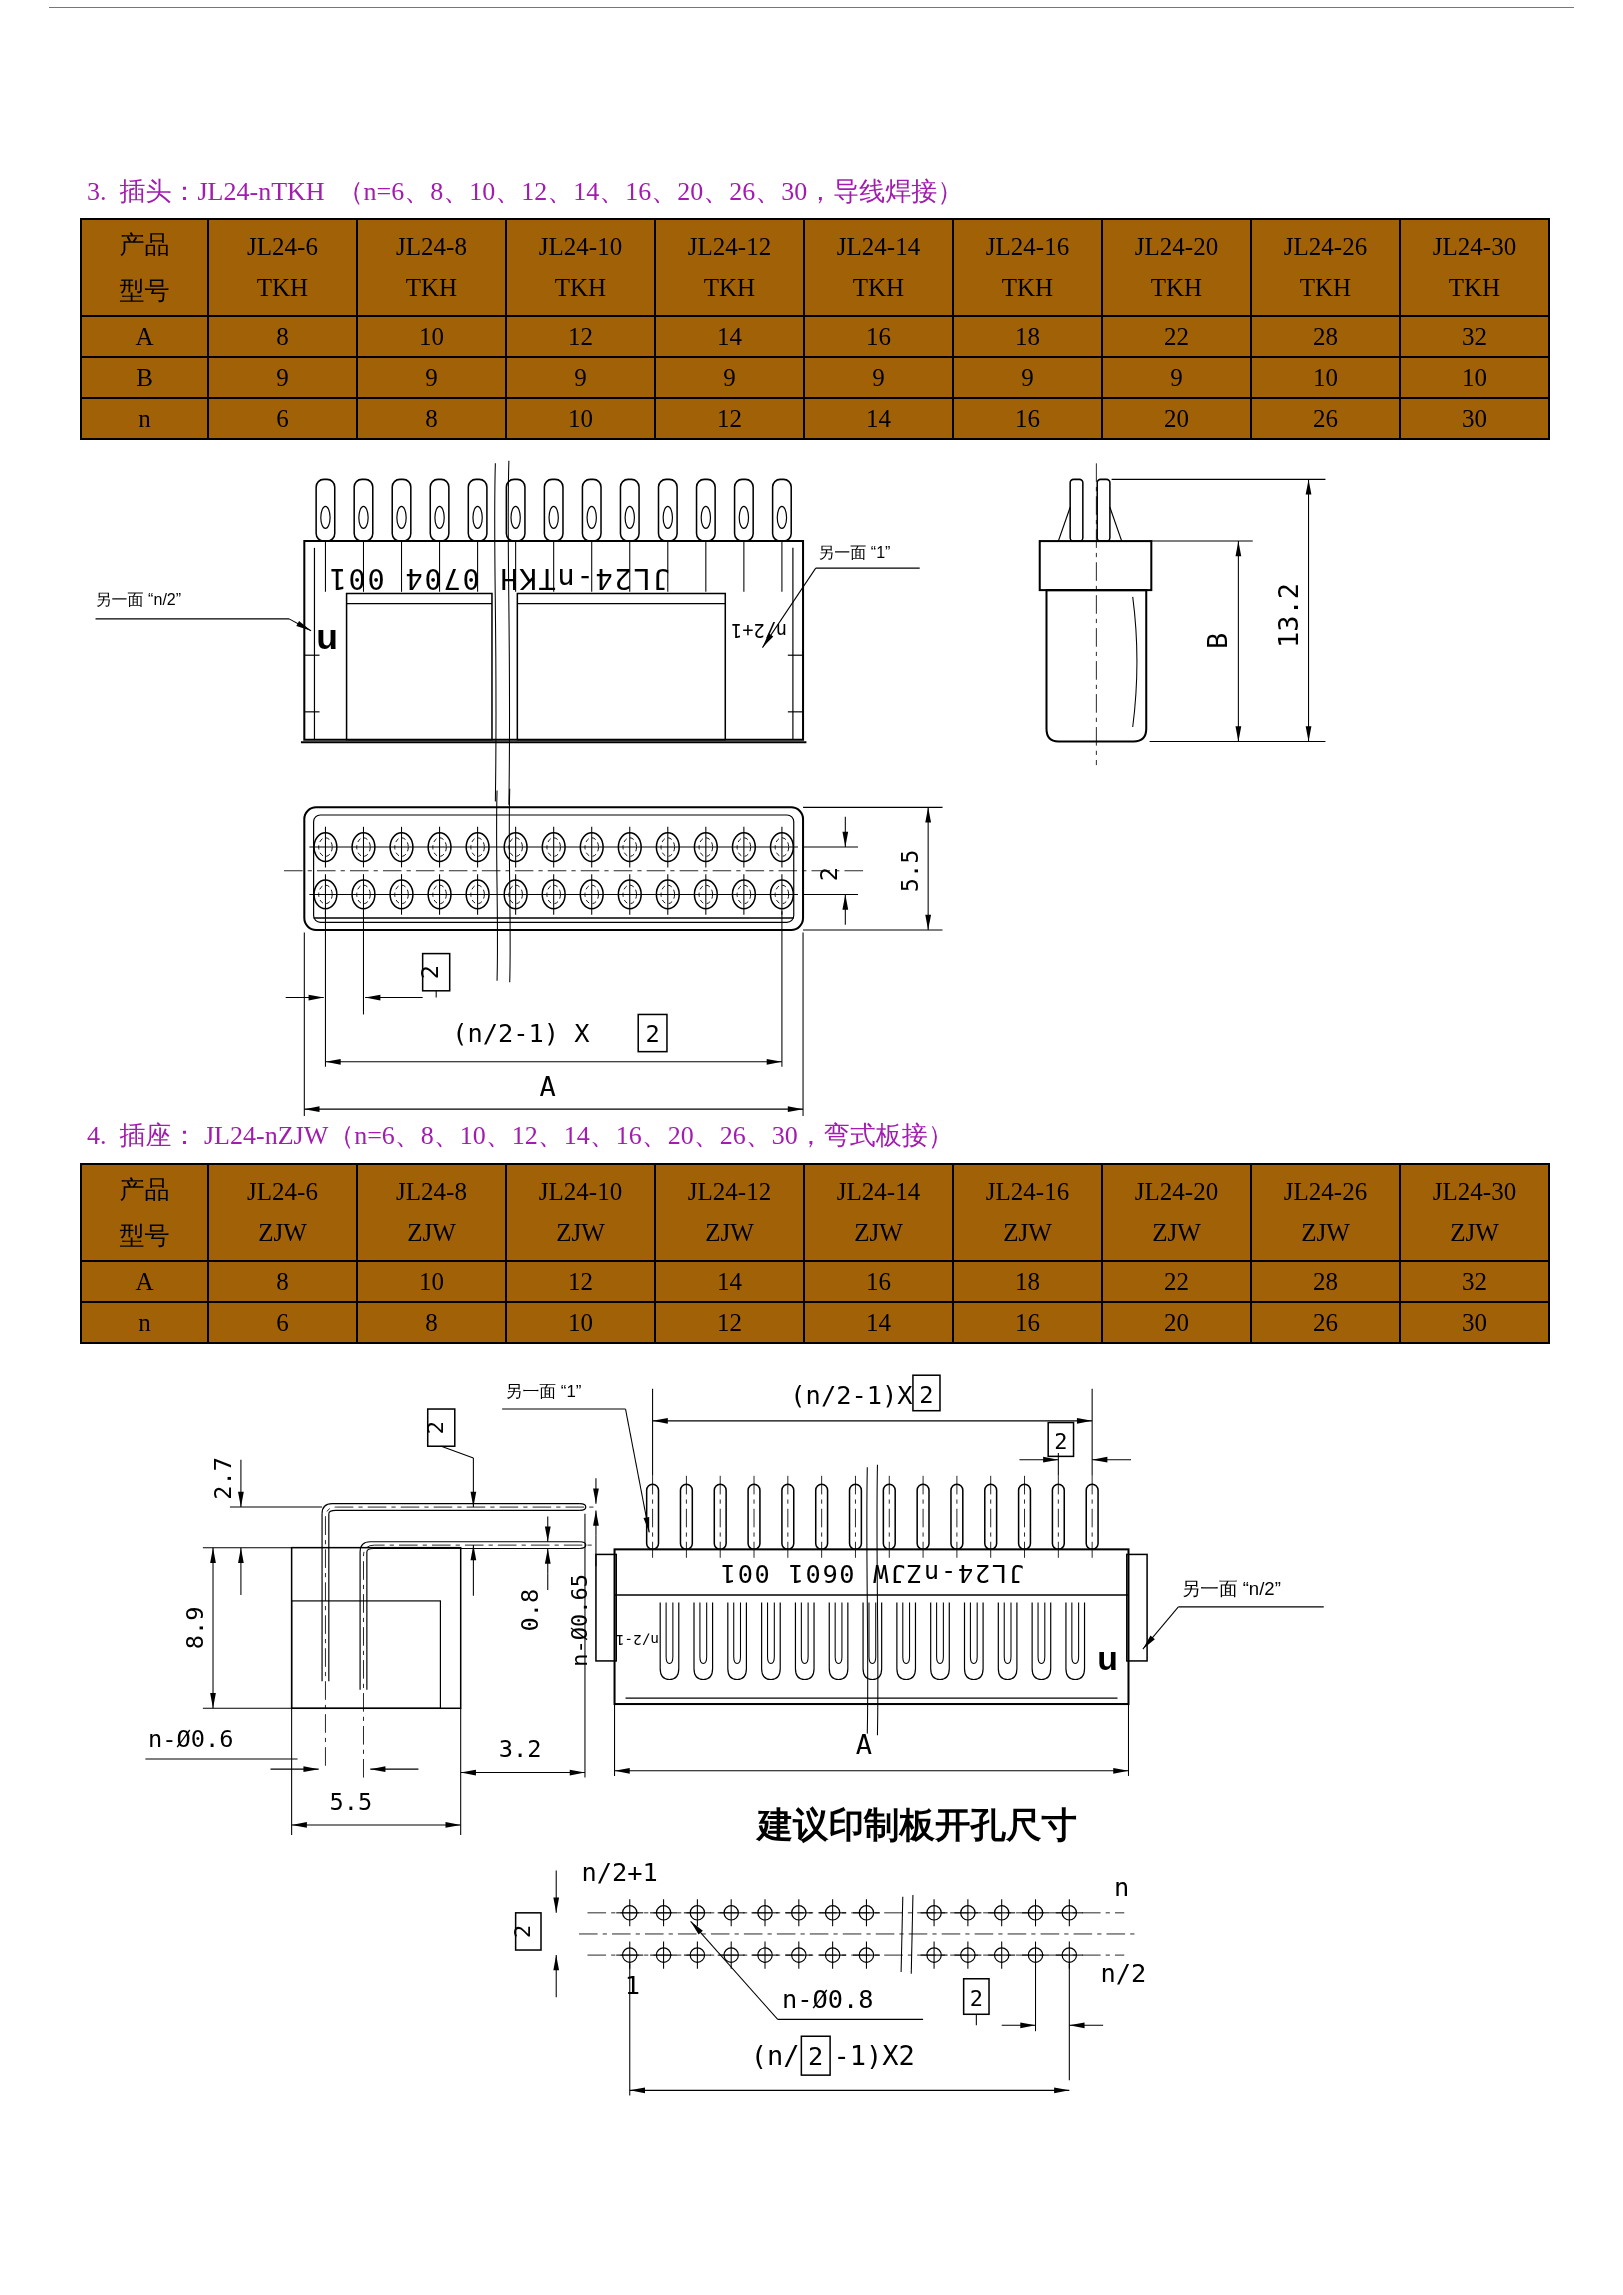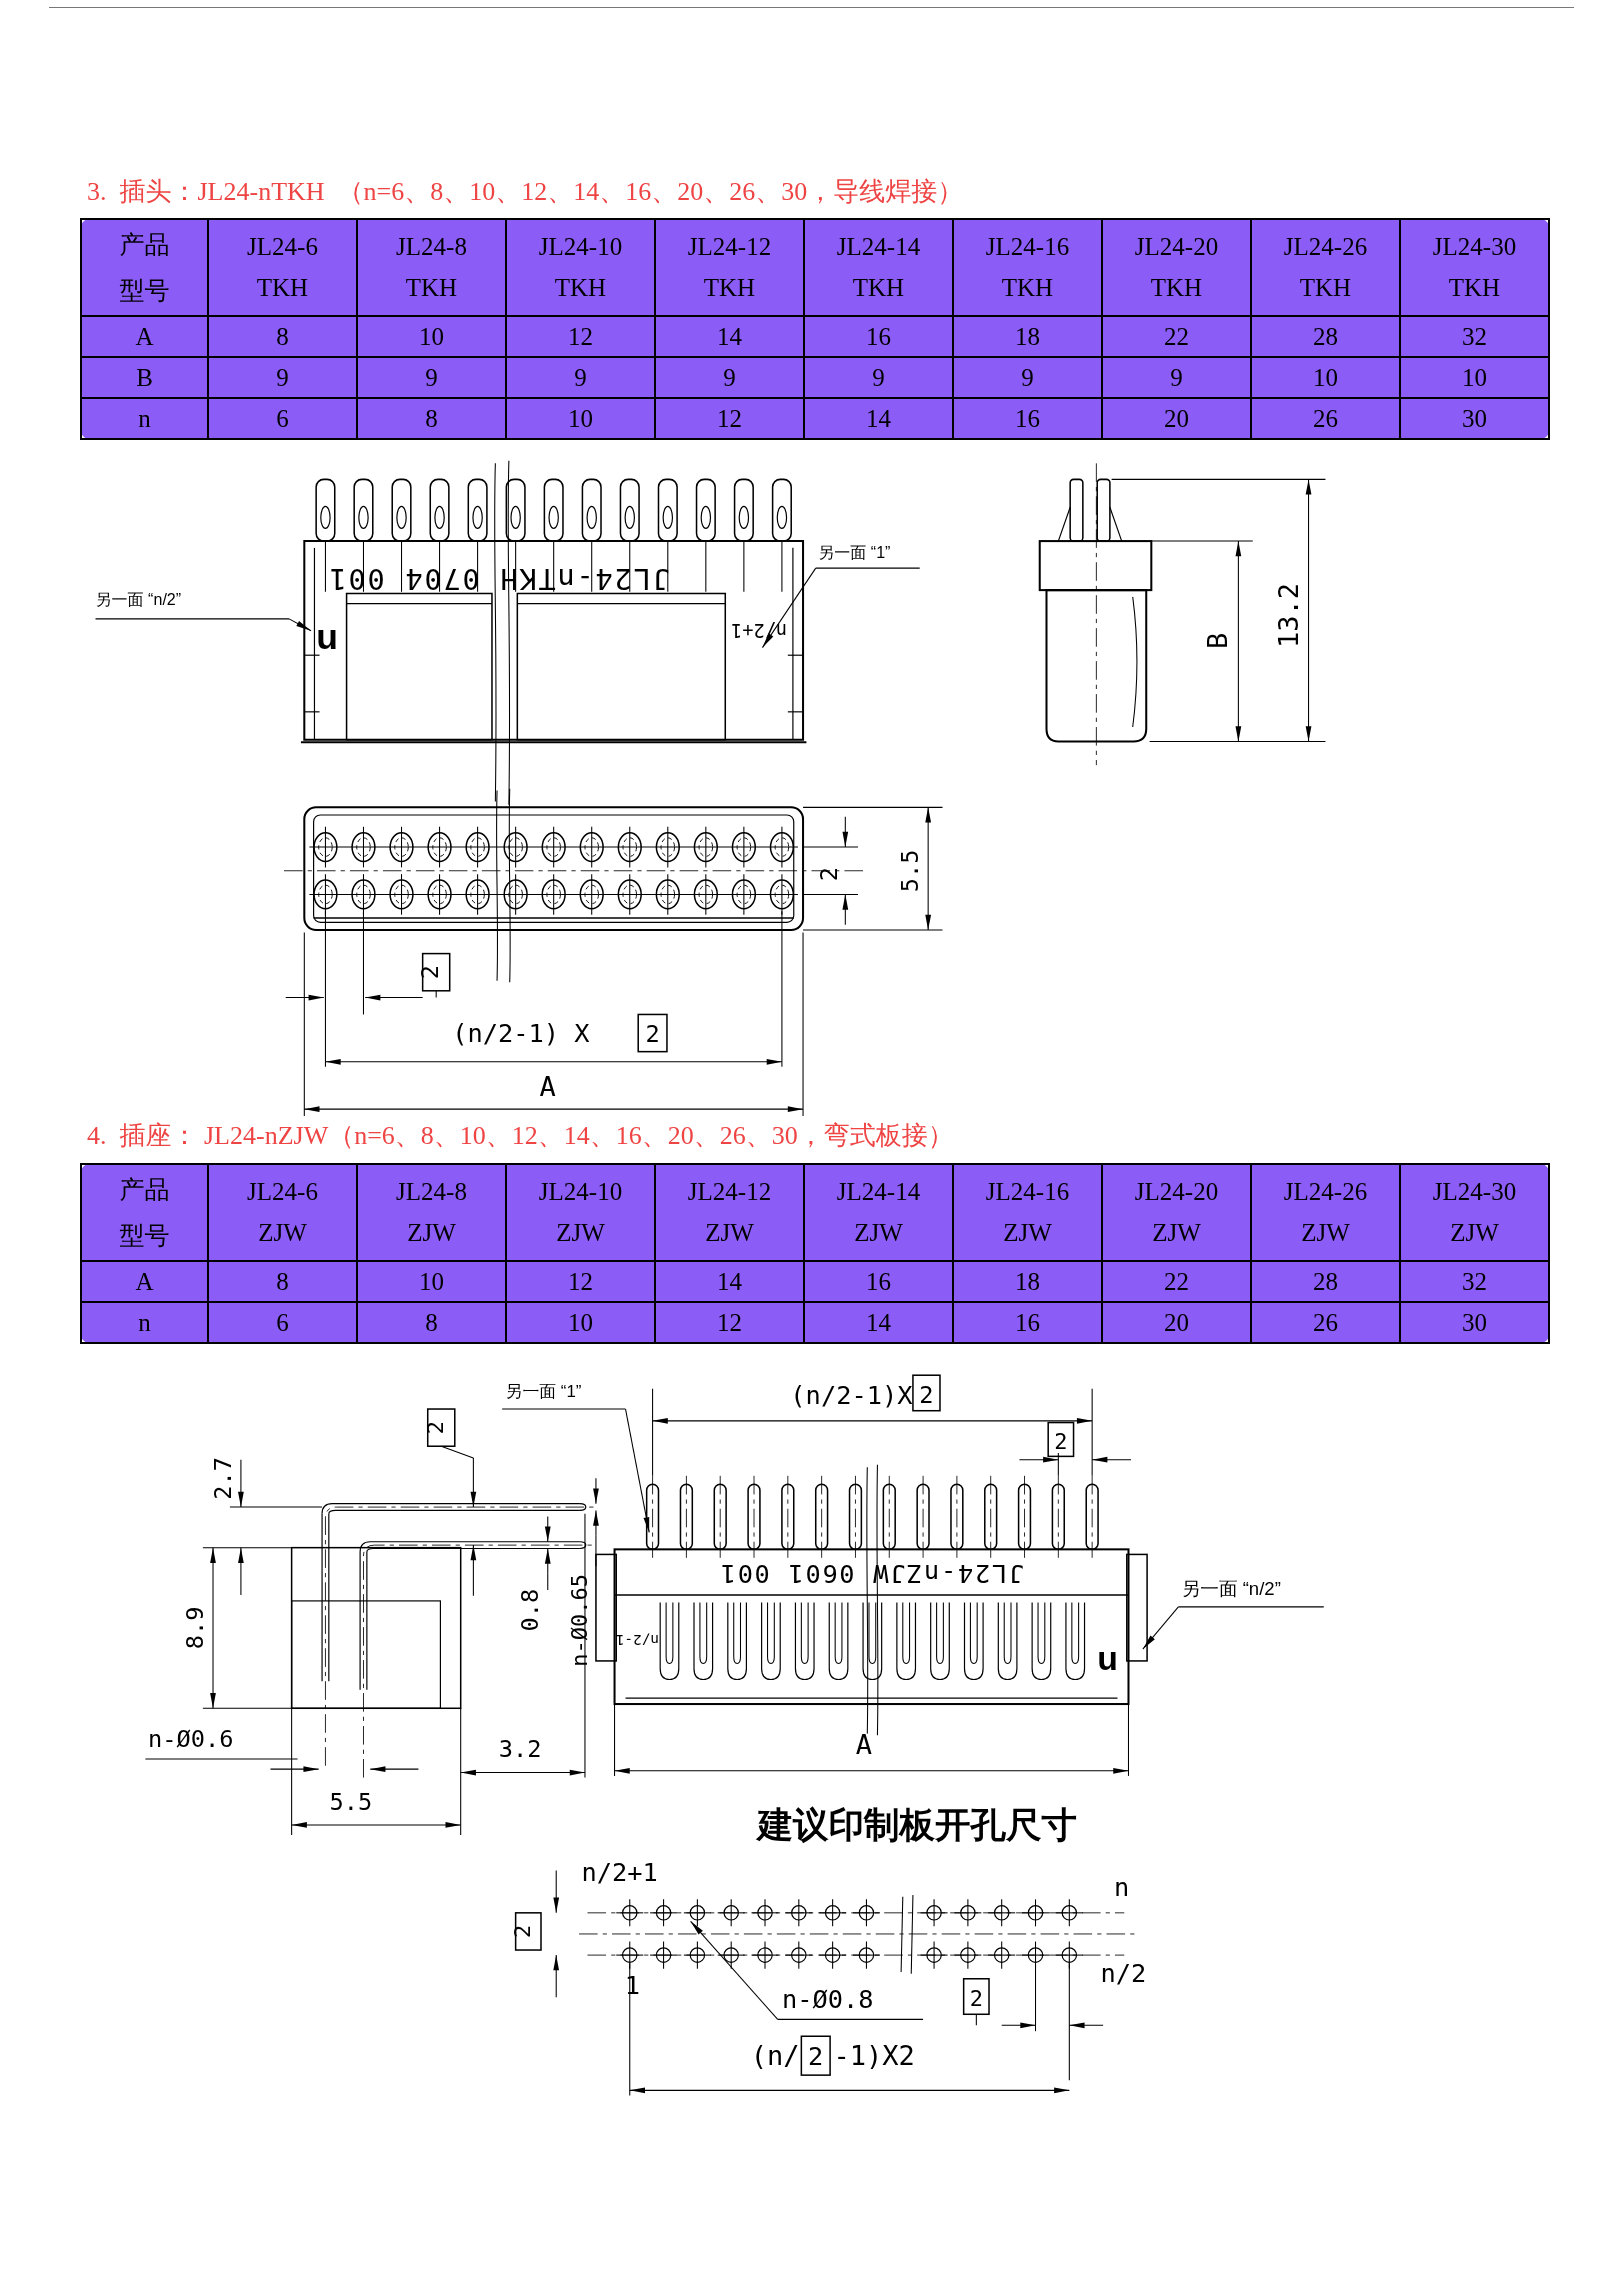--- a/index.html
+++ b/index.html
@@ -1,20 +1,20 @@
 <!DOCTYPE html>
 <html style="font-size:13.5px"><head>
 <meta charset="utf-8">
 <style>
   html,body{margin:0;padding:0;background:#e8e8e8;}
   #page{position:relative;width:1623px;height:2295px;background:#ffffff;margin:0 auto;
         font-family:"Liberation Serif",serif;color:#000;overflow:hidden;}
   .toprule{position:absolute;left:49px;top:6.8px;width:1525px;height:1.7px;background:#777;}
-  .sec-title{position:absolute;font-size:26px;white-space:pre;color:#ef4444;}
-  table.spec{position:absolute;border-collapse:collapse;table-layout:fixed;width:1467px;background:#8b5cf6;border-radius:12px;}
+  .sec-title{position:absolute;font-size:26px;white-space:pre;color:#a21caf;}
+  table.spec{position:absolute;border-collapse:collapse;table-layout:fixed;width:1467px;background:#a16207;}
   table.spec th,table.spec td{border:2.1px solid #000;text-align:center;vertical-align:middle;
         font-weight:normal;font-size:25px;padding:0;font-family:"Liberation Serif",serif;}
   table.spec thead th{height:95px;}
   table.spec thead th div.l1{margin-bottom:13.5px;}
   table.spec tbody td{height:39px;}
   svg{position:absolute;left:0;}
   svg .ln{stroke:#000;fill:none;}
   svg .w24{stroke-width:2.4;} svg .w18{stroke-width:1.8;} svg .w14{stroke-width:1.4;}
   svg .d{stroke:#000;stroke-width:1.25;fill:none;}
   svg .cl{stroke:#000;stroke-width:1;fill:none;stroke-dasharray:22,6,5,6;}

